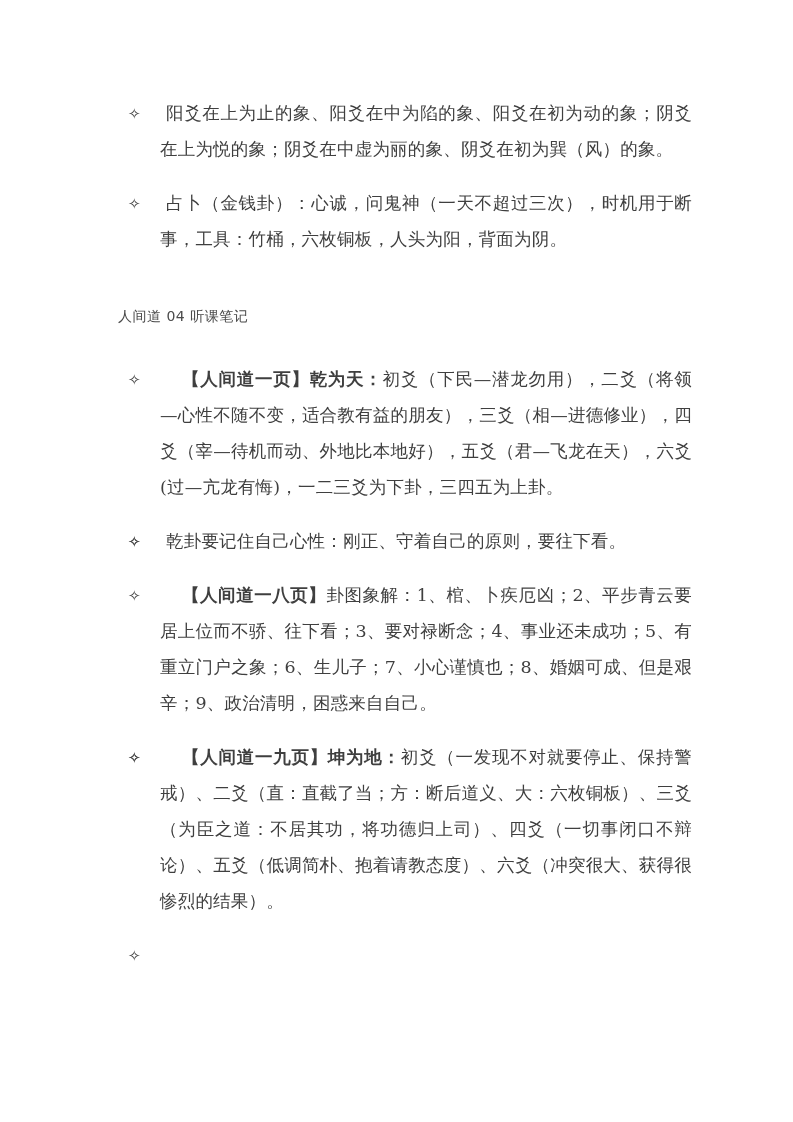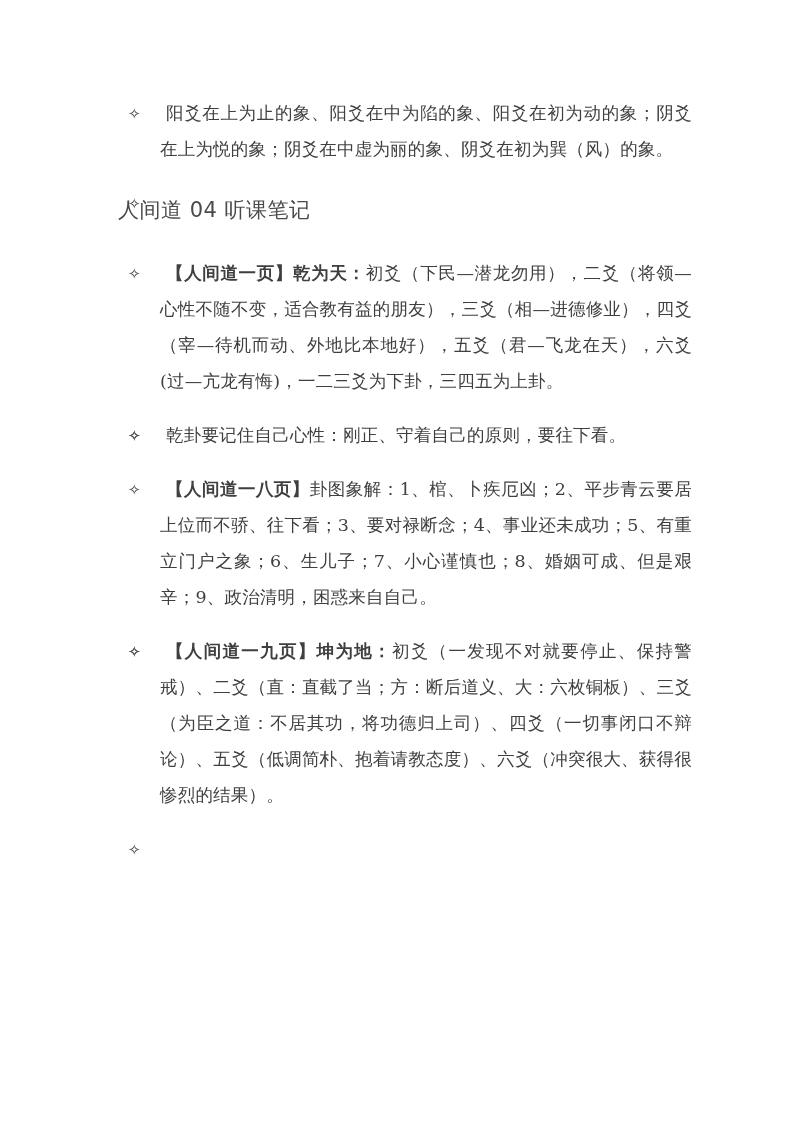--- a/index.html
+++ b/index.html
@@ -40,40 +40,41 @@
     position: absolute;
     left: 10px;
     top: 1px;
     font-size: 15px;
     line-height: 36px;
     text-indent: 0;
     color: #474747;
   }
   .b {
     font-weight: bold;
+    margin-left: 16px;
   }
   .doc-heading {
     font-family: "DejaVu Sans", "Liberation Sans", sans-serif;
-    font-size: 21px;
+    font-size: 14px;
     font-weight: 400;
     color: #4a4a4a;
     line-height: 30px;
-    margin: 28px 0 30px 0;
+    margin: 44px 0 30px 0;
     letter-spacing: 0.5px;
   }
 </style>
 </head>
 <body>
 
 <div class="page">
   <div class="content">
 
     <div>
         <div class="note-item"><span class="bullet">✧</span><span><span>阳爻在上为止的象、阳爻在中为陷的象、阳爻在初为动的象；阴爻在上为悦的象；阴爻在中虚为丽的象、阴爻在初为巽（风）的象。</span></span></div>
-        <div class="note-item"><span class="bullet">✧</span></div>
+        <div class="note-item"><span class="bullet">✧</span><span><span>占卜（金钱卦）：心诚，问鬼神（一天不超过三次），时机用于断事，工具：竹桶，六枚铜板，人头为阳，背面为阴。</span></span></div>
       </div>
 
     <h1 class="doc-heading">人间道 04 听课笔记</h1>
 
     <div>
         <div class="note-item"><span class="bullet">✧</span><span><span class="b">【人间道一页】乾为天：</span><span>初爻（下民—潜龙勿用），二爻（将领—心性不随不变，适合教有益的朋友），三爻（相—进德修业），四爻（宰—待机而动、外地比本地好），五爻（君—飞龙在天），六爻(过—亢龙有悔)，一二三爻为下卦，三四五为上卦。</span></span></div>
         <div class="note-item"><span class="bullet">✧</span></div>
         <div class="note-item"><span class="bullet">✧</span><span><span>乾卦要记住自己心性：刚正、守着自己的原则，要往下看。</span></span></div>
         <div class="note-item"><span class="bullet">✧</span><span><span class="b">【人间道一八页】</span><span>卦图象解：1、棺、卜疾厄凶；2、平步青云要居上位而不骄、往下看；3、要对禄断念；4、事业还未成功；5、有重立门户之象；6、生儿子；7、小心谨慎也；8、婚姻可成、但是艰辛；9、政治清明，困惑来自自己。</span></span></div>
         <div class="note-item"><span class="bullet">✧</span></div>

